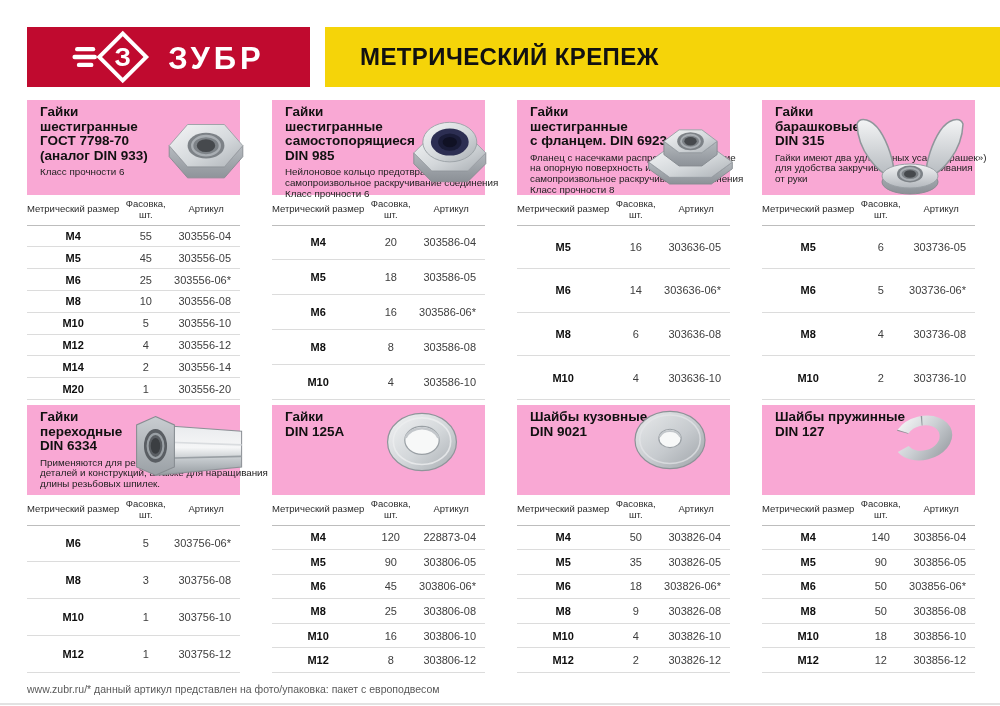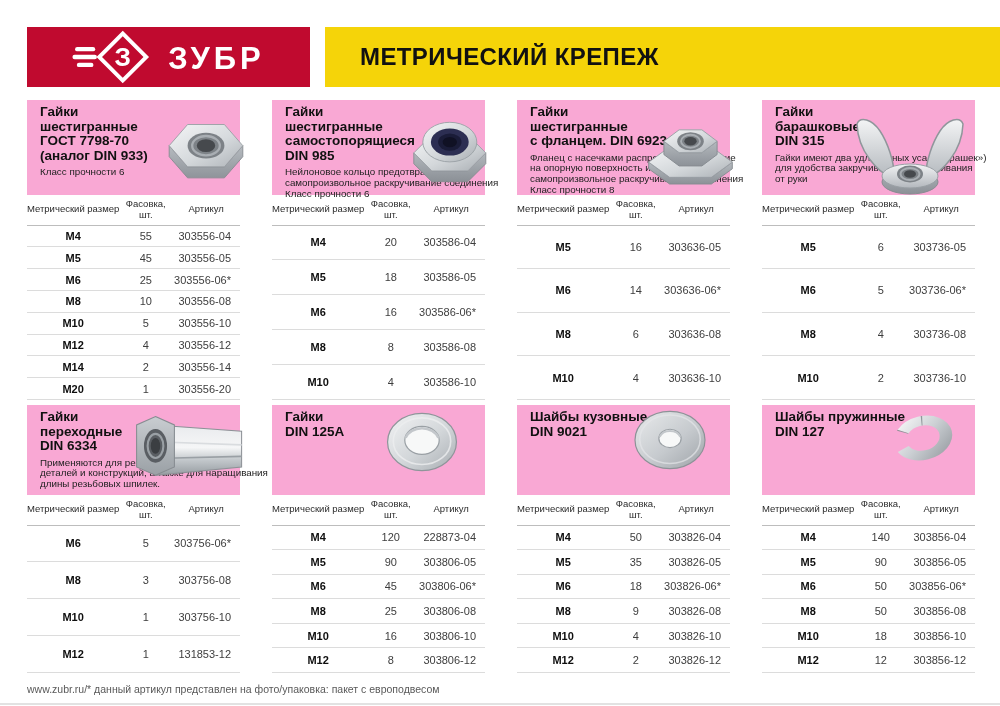--- a/index.html
+++ b/index.html
@@ -442,21 +442,21 @@
               <td>303756-08</td>
             </tr>
             <tr>
               <td>M10</td>
               <td>1</td>
               <td>303756-10</td>
             </tr>
             <tr>
               <td>M12</td>
               <td>1</td>
-              <td>131853-12</td>
+              <td>303756-12</td>
             </tr>
           </tbody>
       </table>
     </div>
   </section>
 
   <section class="card">
     <div class="photo" style="right:22px;width:82px;height:74px;">
       <svg viewBox="0 0 100 90">
         <defs>

